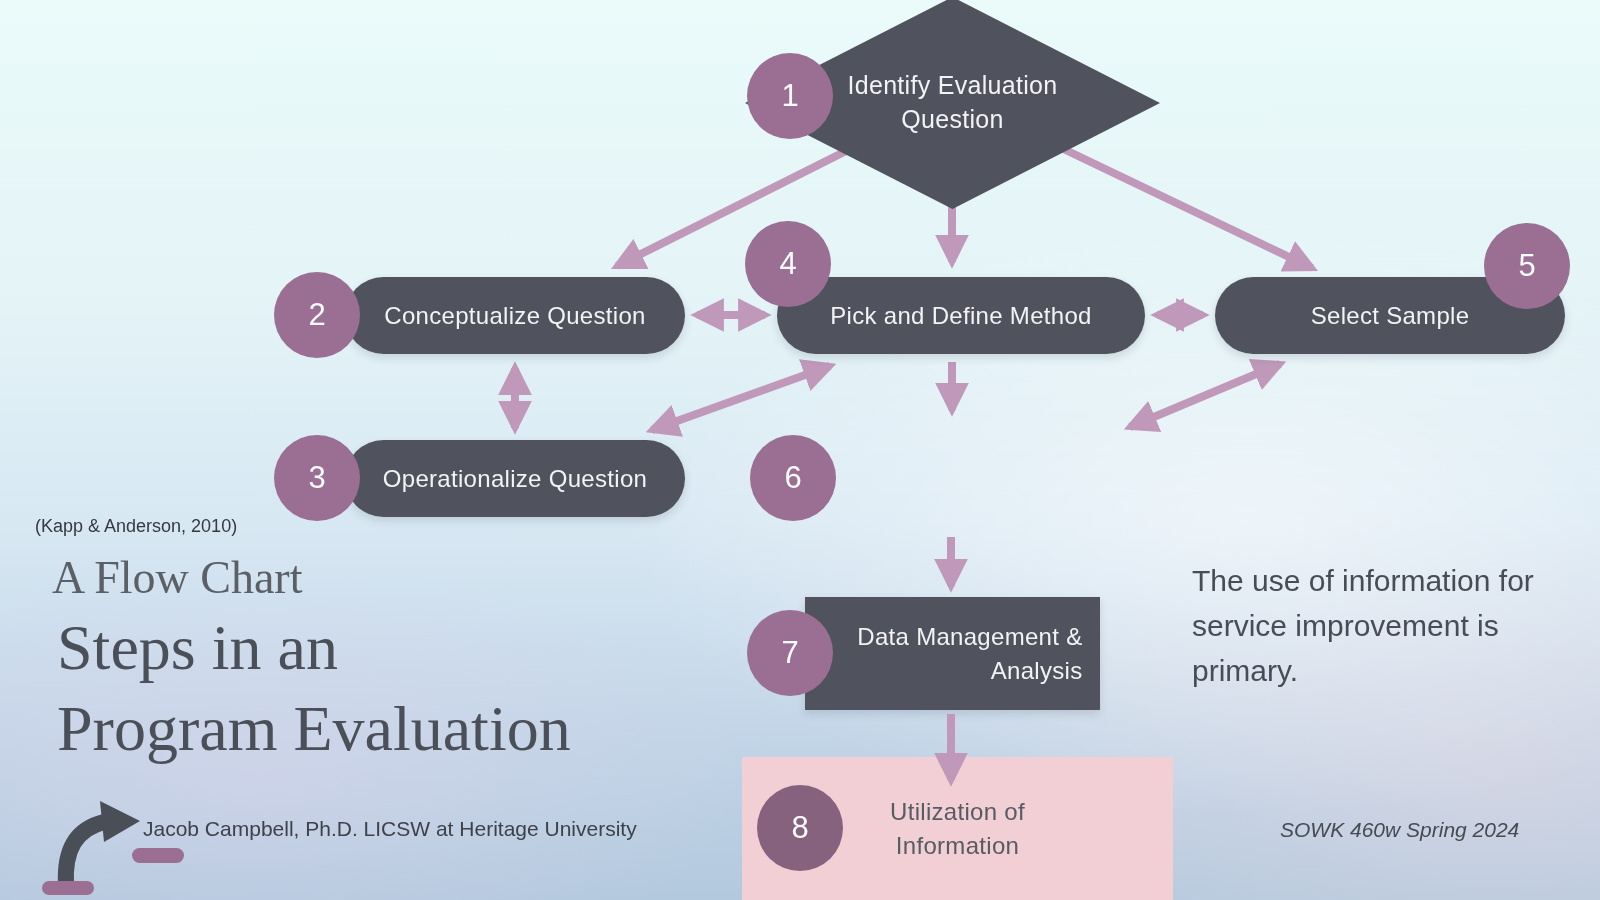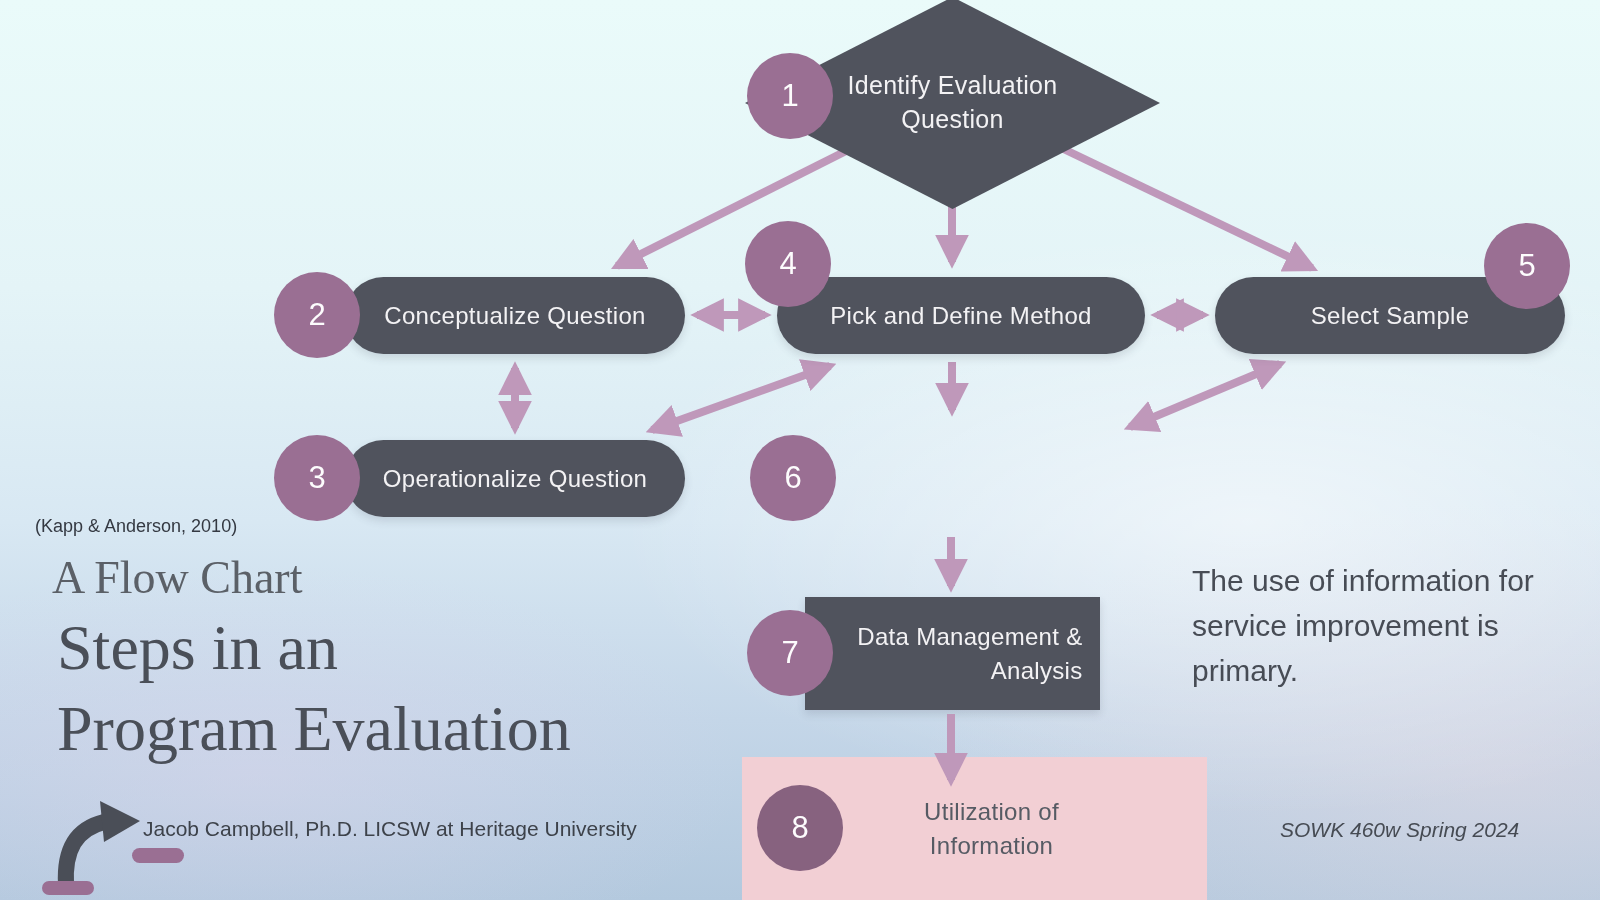--- a/index.html
+++ b/index.html
@@ -31,21 +31,21 @@
   .pill{height:77px;border-radius:40px;}
   .pill-conceptualize{left:345px;top:277px;width:340px;}
   .pill-method{left:777px;top:277px;width:368px;}
   .pill-sample{left:1215px;top:277px;width:350px;}
   .pill-operationalize{left:345px;top:440px;width:340px;}
   .rect-datacollection{left:805px;top:421px;width:295px;height:109px;}
   .rect-datamgmt{left:805px;top:597px;width:295px;height:113px;text-align:right;}
   .rect-datamgmt .lbl{width:260px;line-height:1.4;}
   .rect-utilization{
     left:742px;top:757px;width:431px;height:143px;
-    background:#f2cfd4;color:#565b64;box-shadow:none;padding-left:34px;
+    background:#f2cfd4;color:#565b64;box-shadow:none;
   }
   .rect-utilization .lbl{width:230px;line-height:1.4;}
 
   .badge{
     position:absolute;z-index:4;width:86px;height:86px;border-radius:50%;
     background:#9a6f93;color:#fdfcfd;display:flex;align-items:center;justify-content:center;
     font-size:31px;font-weight:300;
   }
   .badge-1{left:747px;top:53px;}
   .badge-2{left:274px;top:272px;}

